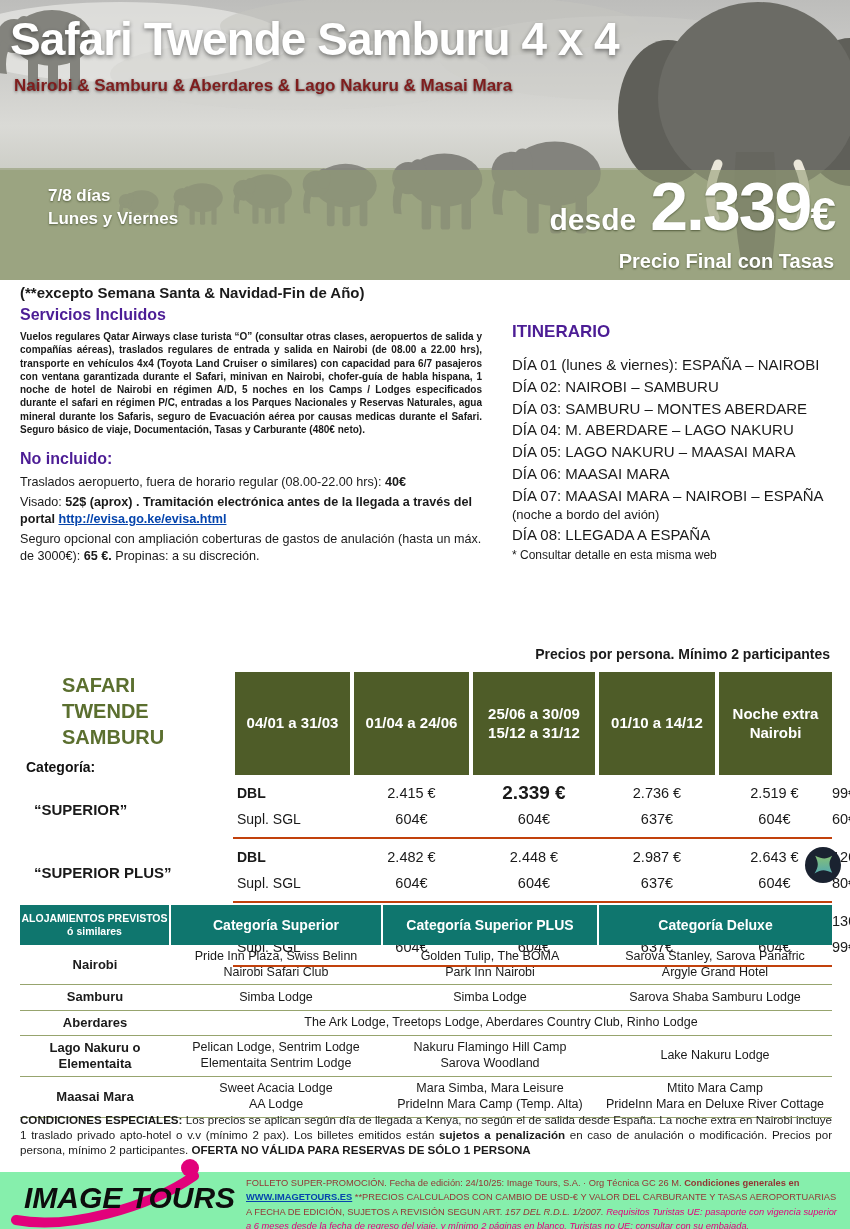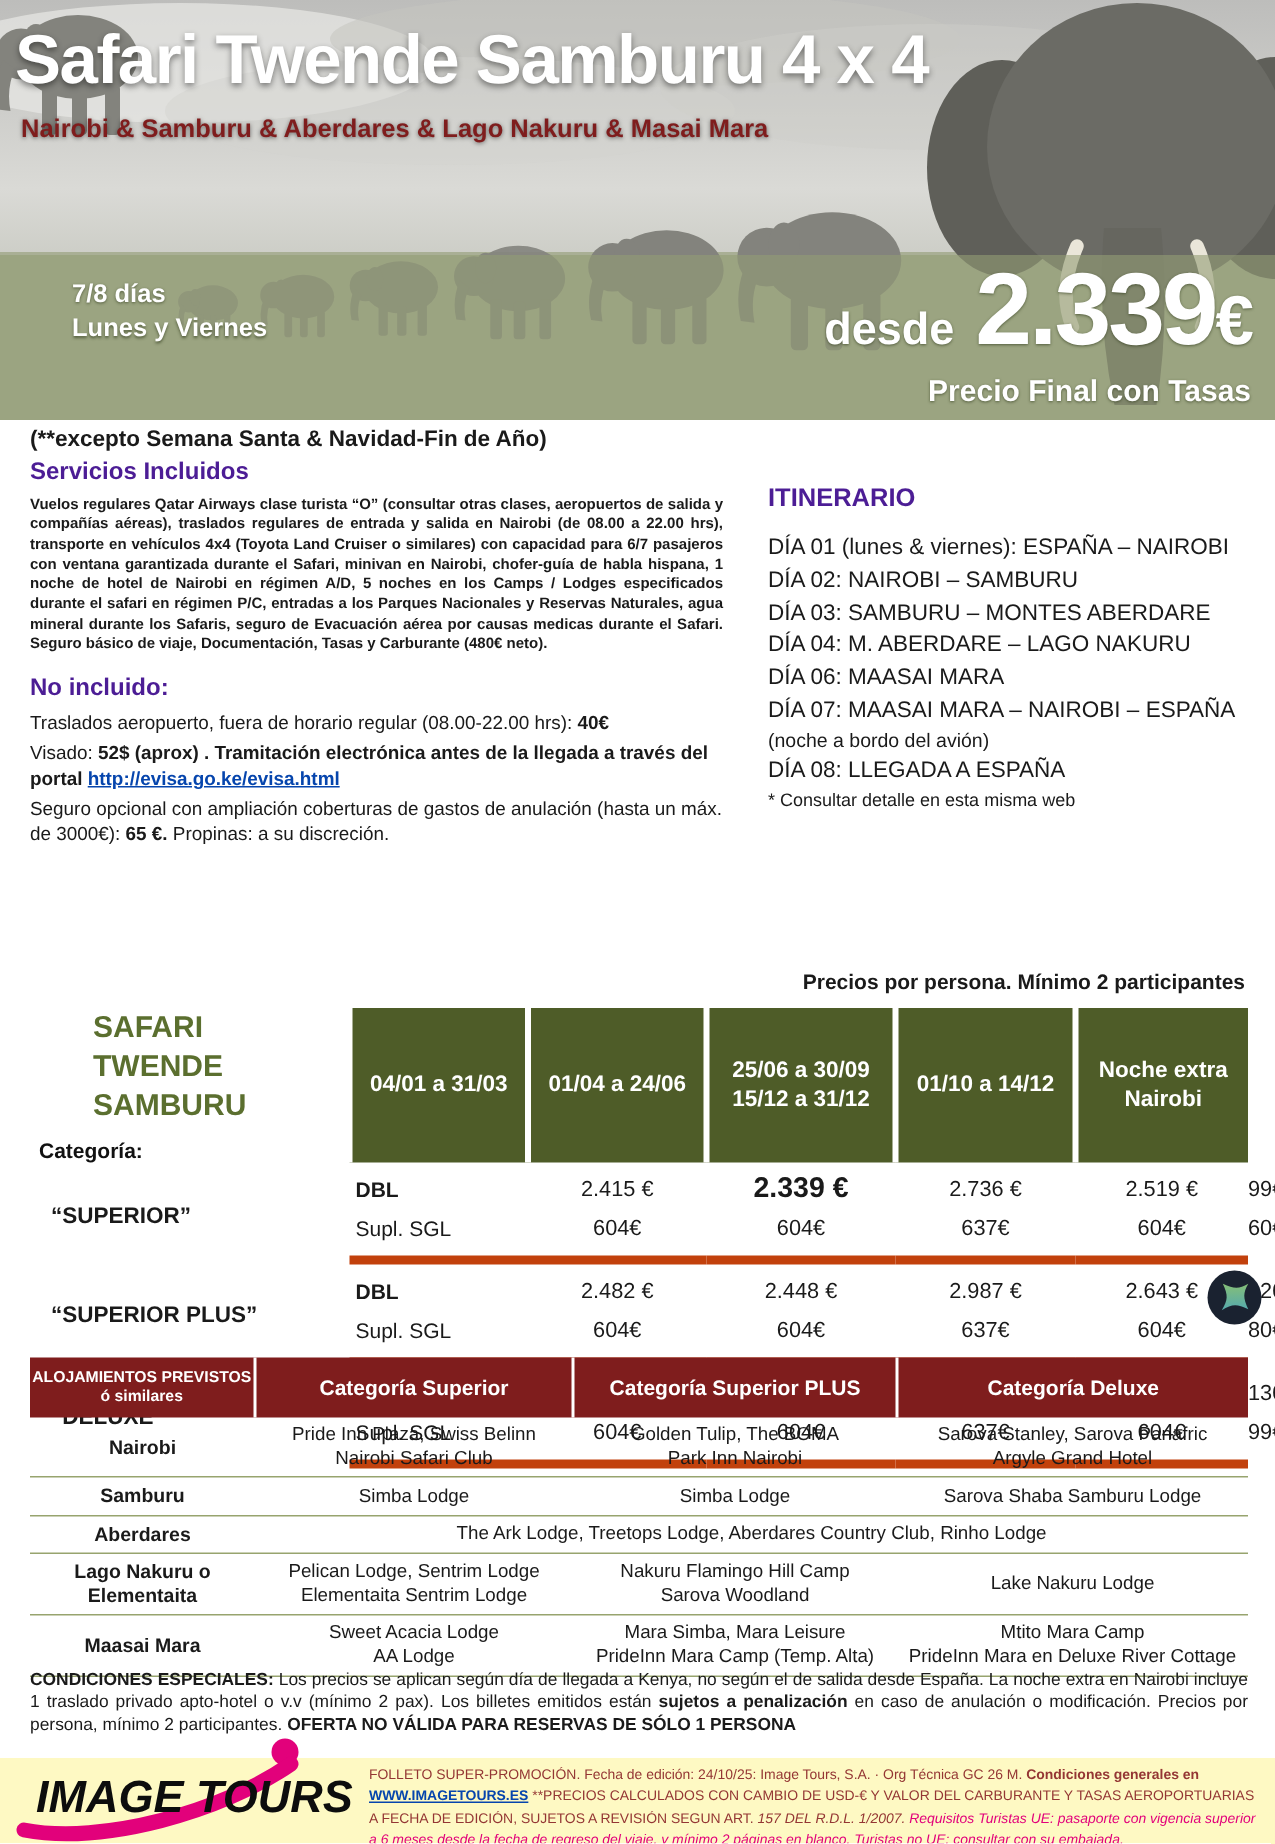--- a/index.html
+++ b/index.html
@@ -42,33 +42,33 @@
   .pt-col{background:#4e5c28;color:#fff;font-size:15px;font-weight:bold;text-align:center;
           vertical-align:middle;height:66px;border-left:4px solid #fff;white-space:pre-line;line-height:1.25;}
   .pt-title-cell{text-align:left;vertical-align:top;}
   .pt-title{font-size:20px;font-weight:bold;color:#5b6f2f;line-height:1.3;margin-left:42px;}
   .pt-cat{font-size:14px;font-weight:bold;color:#111;margin-top:9px;padding-left:6px;}
   .price-table tbody td{font-size:14.5px;text-align:center;height:26px;vertical-align:middle;}
   .price-table td.cat{text-align:left;font-weight:bold;font-size:15px;padding-left:14px;}
   .price-table td.sub{text-align:left;font-size:14px;padding-left:4px;}
   .price-table td.sub.b{font-weight:bold;}
   .price-table td.featured{font-weight:bold;font-size:19px;}
-  .price-table tr.group-end td{border-bottom:6px solid #c2410c;padding-bottom:5px;}
+  .price-table tr.group-end td{border-bottom:2px solid #c2410c;padding-bottom:5px;}
   .price-table tr.group-start td{padding-top:5px;}
   
   .lodging-table{position:absolute;left:20px;top:905px;width:812px;border-collapse:collapse;table-layout:fixed;}
-  .lodging-table th{background:#7f1d1d;color:#fff;height:38px;vertical-align:middle;text-align:center;
+  .lodging-table th{background:#0f766e;color:#fff;height:38px;vertical-align:middle;text-align:center;
                     font-size:14px;font-weight:bold;border-left:2px solid #fff;white-space:pre-line;line-height:1.2;}
   .lodging-table th.first{font-size:10.5px;border-left:none;}
   .lodging-table td{text-align:center;font-size:12.5px;line-height:1.25;white-space:pre-line;
                     border-bottom:1.5px solid #97a46e;padding:4px 2px;vertical-align:middle;}
   .lodging-table td.place{font-weight:bold;font-size:13px;}
   
   .conditions{position:absolute;left:20px;top:1100px;width:812px;font-size:11.6px;line-height:1.32;text-align:justify;}
-  .footer{position:absolute;left:0;top:1172px;width:850px;height:57px;background:#fef9c3;}
+  .footer{position:absolute;left:0;top:1172px;width:850px;height:57px;background:#86efac;}
   .logo{position:absolute;left:8px;top:-16px;}
   .footer-text{position:absolute;left:246px;top:4px;width:592px;font-size:9.3px;line-height:1.55;color:#943634;}
   .footer-text .magenta{color:#e2017b;font-style:italic;}
   .footer-text .ital{font-style:italic;}
   .footer-text a.flink{color:#0645ad;font-weight:bold;text-decoration:underline;}
   
   .widget{position:absolute;left:804px;top:846px;width:38px;height:38px;border:none;background:transparent;
           padding:0;cursor:pointer;}
 </style>
 </head>
@@ -147,20 +147,21 @@
       <span>Seguro opcional con ampliación coberturas de gastos de anulación (hasta un máx. de 3000€): </span><span class="b">65 €.</span><span>  Propinas: a su discreción.</span>
     </span>
   </div>
 
   <div class="right-col">
     <h3 class="olive">ITINERARIO</h3>
     <div class="iti-day">DÍA 01 (lunes &amp; viernes): ESPAÑA – NAIROBI</div>
     <div class="iti-day">DÍA 02: NAIROBI – SAMBURU</div>
     <div class="iti-day">DÍA 03: SAMBURU – MONTES ABERDARE</div>
     <div class="iti-day">DÍA 04: M. ABERDARE – LAGO NAKURU</div>
+    <div class="iti-day">DÍA 05: LAGO NAKURU – MAASAI MARA</div>
     <div class="iti-day">DÍA 06: MAASAI MARA</div>
     <div class="iti-day">DÍA 07: MAASAI MARA – NAIROBI – ESPAÑA</div>
     <div class="iti-note">(noche a bordo del avión)</div>
     <div class="iti-day">DÍA 08: LLEGADA A ESPAÑA</div>
     <div class="iti-foot">* Consultar detalle en esta misma web</div>
   </div>
 
   <div class="pricing-note">Precios por persona. Mínimo 2 participantes</div>
 
   <table class="price-table">

